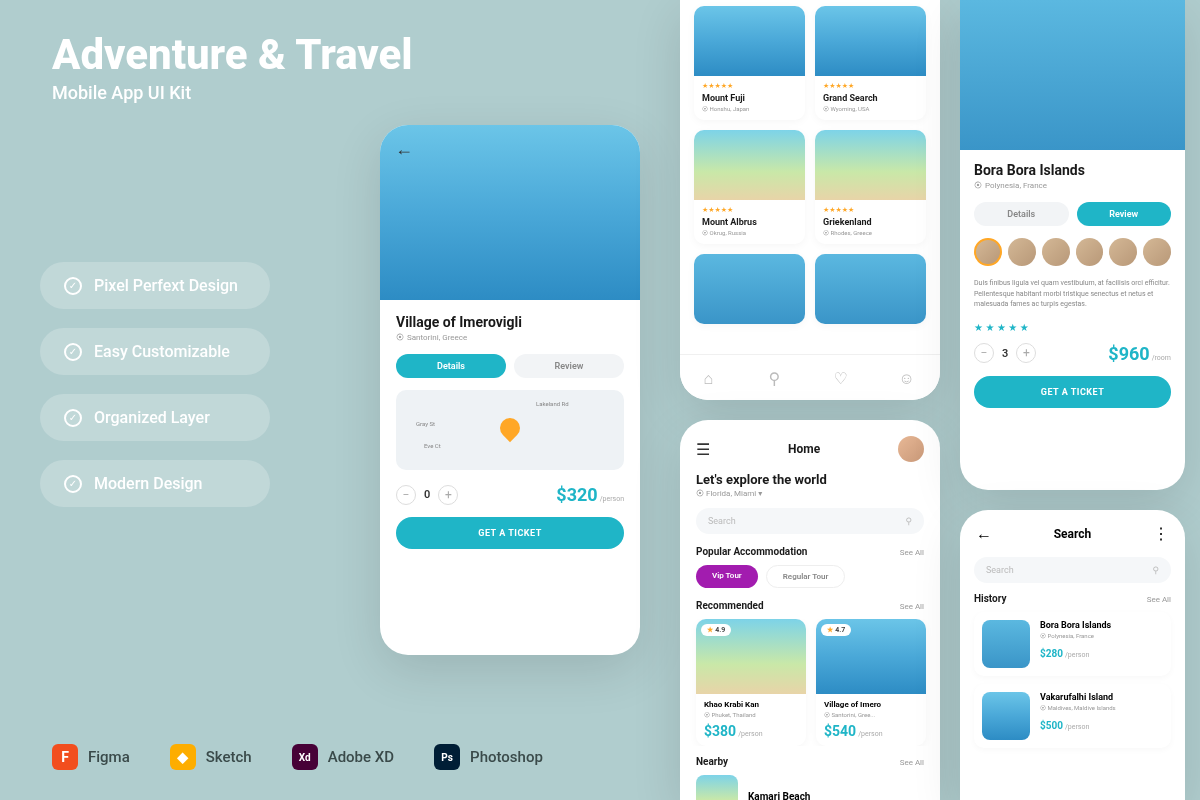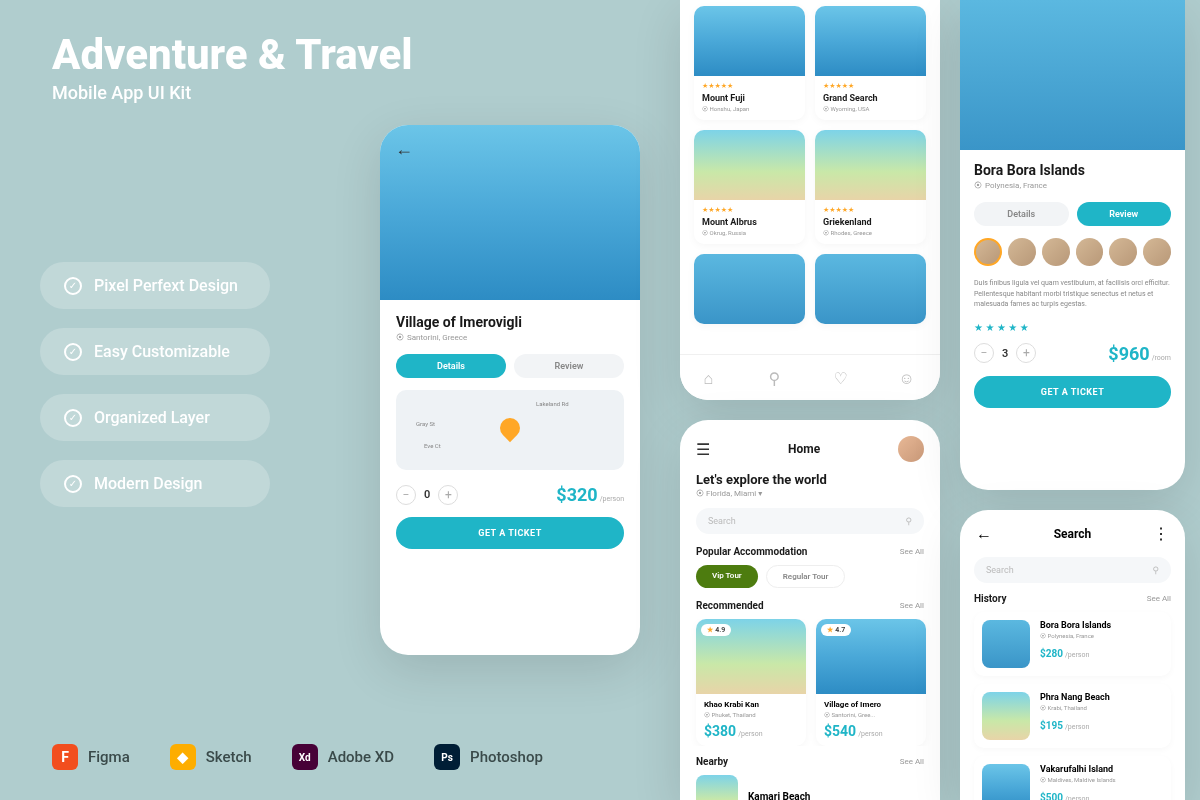--- a/index.html
+++ b/index.html
@@ -48,26 +48,26 @@
 .card-loc{font-size:6px;color:#999}
 .nav-bar{position:absolute;bottom:0;left:0;right:0;height:46px;display:flex;justify-content:space-around;align-items:center;background:#fff;border-top:1px solid #f0f0f0}
 .nav-icon{width:18px;height:18px;color:#bbb;font-size:16px}
 .home-head{display:flex;justify-content:space-between;align-items:center;padding:16px 16px 10px}
 .menu-icon{font-size:16px;color:#333}
 .home-title{font-size:12px;font-weight:700;color:#1a1a1a}
 .avatar{width:26px;height:26px;border-radius:50%;background:linear-gradient(135deg,#e8b896,#c89878)}
 .explore-text{padding:0 16px;font-size:13px;font-weight:700;color:#1a1a1a;margin-bottom:2px}
 .explore-loc{padding:0 16px;font-size:8px;color:#999;margin-bottom:10px}
 .search-box{margin:0 16px 12px;padding:8px 12px;background:#f5f7f9;border-radius:18px;display:flex;justify-content:space-between;align-items:center;font-size:9px;color:#bbb}
-.section-head{display:flex;justify-content:space-between;align-items:center;padding:0 16px;margin-bottom:8px}
+.section-head{display:flex;justify-content:space-between;align-items:flex-end;padding:0 16px;margin-bottom:8px}
 .section-title{font-size:10px;font-weight:700;color:#1a1a1a}
 .see-all{font-size:8px;color:#999}
 .pill-row{display:flex;gap:8px;padding:0 16px;margin-bottom:12px}
 .pill{padding:6px 16px;border-radius:14px;font-size:8px;font-weight:600}
-.pill.active{background:#4d7c0f;color:#fff}
+.pill.active{background:#a21caf;color:#fff}
 .pill.inactive{background:#fff;color:#888;border:1px solid #eee}
 .rec-row{display:flex;gap:10px;padding:0 16px;overflow:hidden}
 .rec-card{min-width:110px;background:#fff;border-radius:10px;overflow:hidden;box-shadow:0 2px 8px rgba(0,0,0,0.04)}
 .rec-img{width:100%;height:75px;position:relative}
 .rating-badge{position:absolute;top:5px;left:5px;background:#fff;border-radius:8px;padding:2px 6px;font-size:7px;font-weight:600;color:#333;display:flex;align-items:center;gap:2px}
 .rating-badge .star{color:#ffa726}
 .rec-body{padding:6px 8px}
 .rec-title{font-size:8px;font-weight:700;margin-bottom:2px}
 .rec-loc{font-size:6px;color:#999;margin-bottom:3px}
 .rec-price{font-size:14px;font-weight:700;color:#1fb5c7}
@@ -319,28 +319,20 @@
     </div>
   <div class="history-item">
       <div class="hist-img grad-island"></div>
       <div class="hist-body">
         <div class="hist-title">Bora Bora Islands</div>
         <div class="hist-loc">⦿ <span>Polynesia, France</span></div>
         <div><span class="hist-price">$280</span><span class="price-unit">/person</span></div>
       </div>
     </div>
   <div class="history-item">
-      <div class="hist-img grad-beach"></div>
-      <div class="hist-body">
-        <div class="hist-title">Phra Nang Beach</div>
-        <div class="hist-loc">⦿ <span>Krabi, Thailand</span></div>
-        <div><span class="hist-price">$195</span><span class="price-unit">/person</span></div>
-      </div>
-    </div>
-  <div class="history-item">
       <div class="hist-img grad-sky"></div>
       <div class="hist-body">
         <div class="hist-title">Vakarufalhi Island</div>
         <div class="hist-loc">⦿ <span>Maldives, Maldive Islands</span></div>
         <div><span class="hist-price">$500</span><span class="price-unit">/person</span></div>
       </div>
     </div>
 </div>
 
 </body></html>

